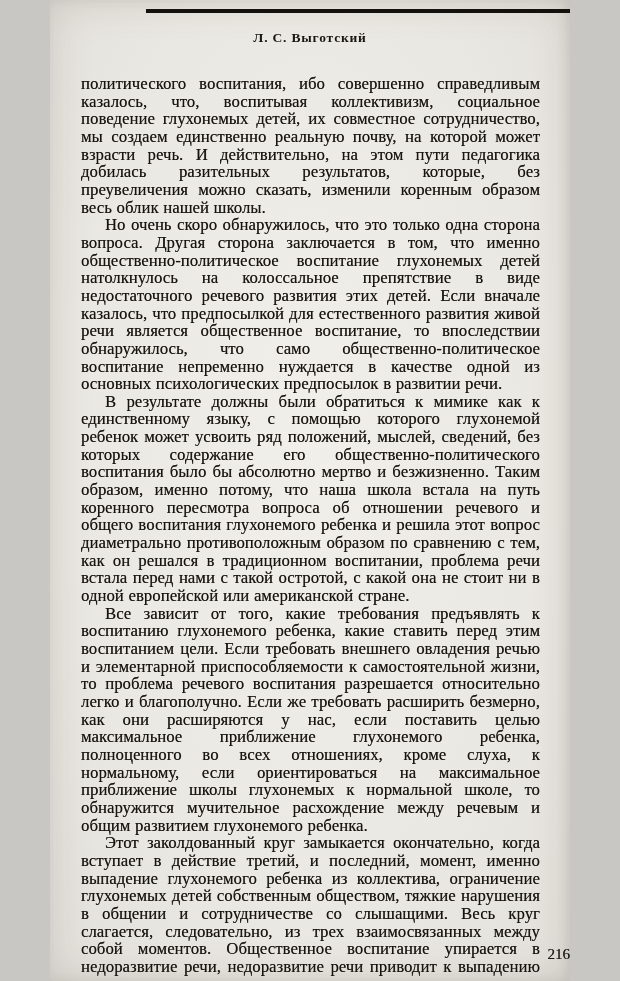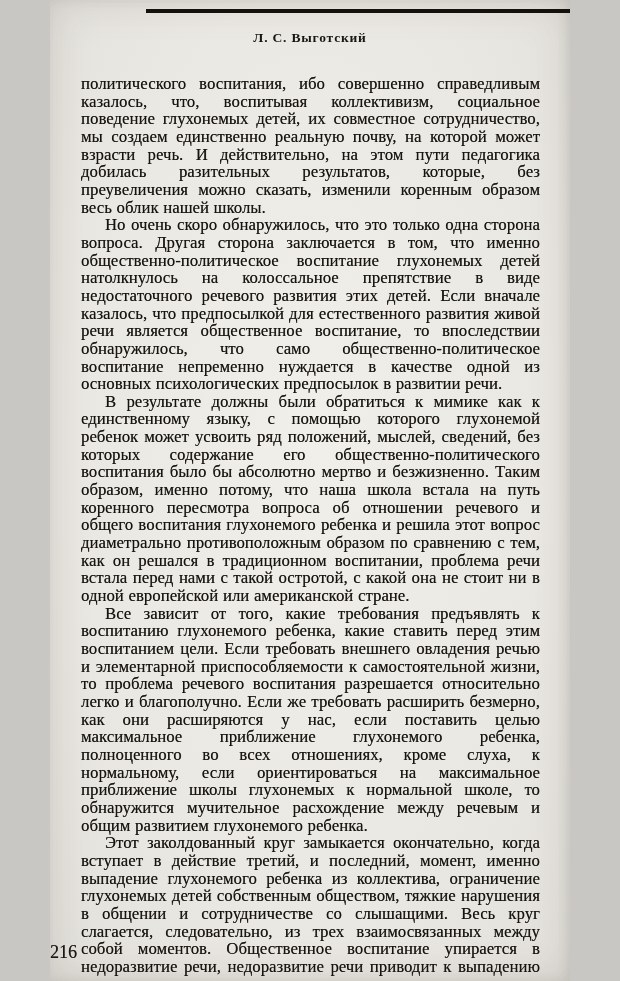--- a/index.html
+++ b/index.html
@@ -51,22 +51,22 @@
     text-indent: 24px;
   }
   .text-block p.no-indent {
     text-indent: 0;
   }
   .page-number {
     position: absolute;
     left: 0;
     right: 0;
     bottom: 18px;
-    text-align: left;
-    font-size: 18px;
+    text-align: right;
+    font-size: 15px;
     color: #1a1712;
     text-shadow: 0.25px 0 0 rgba(23,20,15,0.6);
   }
 </style>
 </head>
 <body>
 
 <div class="page">
 
   <div class="top-rule"></div>

